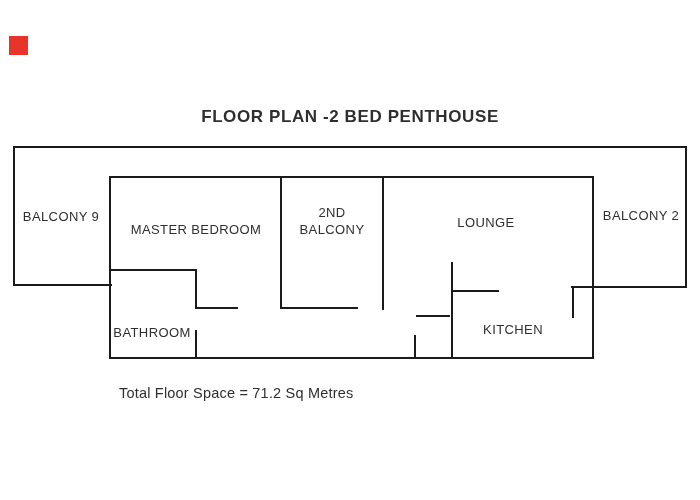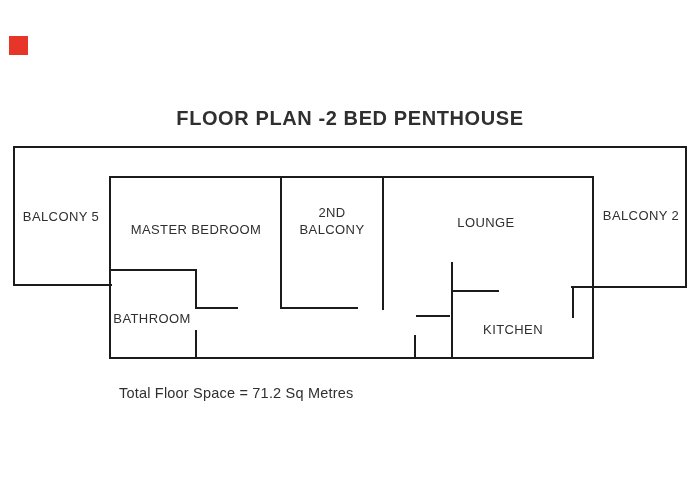--- a/index.html
+++ b/index.html
@@ -18,21 +18,21 @@
     width: 19px;
     height: 19px;
     background: #e8352a;
   }
   .title {
     position: absolute;
     left: 0;
     top: 107px;
     width: 100%;
     text-align: center;
-    font-size: 20px;
+    font-size: 17px;
     font-weight: 600;
     letter-spacing: 0.6px;
     color: var(--text, #2f2f2f);
     white-space: nowrap;
   }
   .plan-svg {
     position: absolute;
     left: 0;
     top: 0;
     width: 700px;
@@ -95,26 +95,26 @@
     <line x1="196" y1="331" x2="196" y2="358"></line>
     <line x1="196" y1="308" x2="237" y2="308"></line>
     <line x1="281" y1="308" x2="357" y2="308"></line>
     <line x1="417" y1="316" x2="449" y2="316"></line>
     <line x1="415" y1="336" x2="415" y2="358"></line>
     <line x1="452" y1="263" x2="452" y2="358"></line>
     <line x1="452" y1="291" x2="498" y2="291"></line>
     <line x1="573" y1="287" x2="573" y2="317"></line>
   </svg>
 
-  <div class="room-label" style="left:61px; top:216px;">BALCONY 5</div>
+  <div class="room-label" style="left:61px; top:216px;">BALCONY 9</div>
   <div class="room-label" style="left:196px; top:229px;">MASTER BEDROOM</div>
   <div class="room-label" style="left:332px; top:221px;">
     <span>2ND</span>
     <span>BALCONY</span>
   </div>
   <div class="room-label" style="left:486px; top:222px;">LOUNGE</div>
   <div class="room-label" style="left:641px; top:215px;">BALCONY 2</div>
-  <div class="room-label" style="left:152px; top:318px;">BATHROOM</div>
+  <div class="room-label" style="left:152px; top:332px;">BATHROOM</div>
   <div class="room-label" style="left:513px; top:329px;text-align:center;">KITCHEN</div>
 
   <div class="footer">Total Floor Space = 71.2 Sq Metres</div>
 
 </div>
 
 </body></html>

